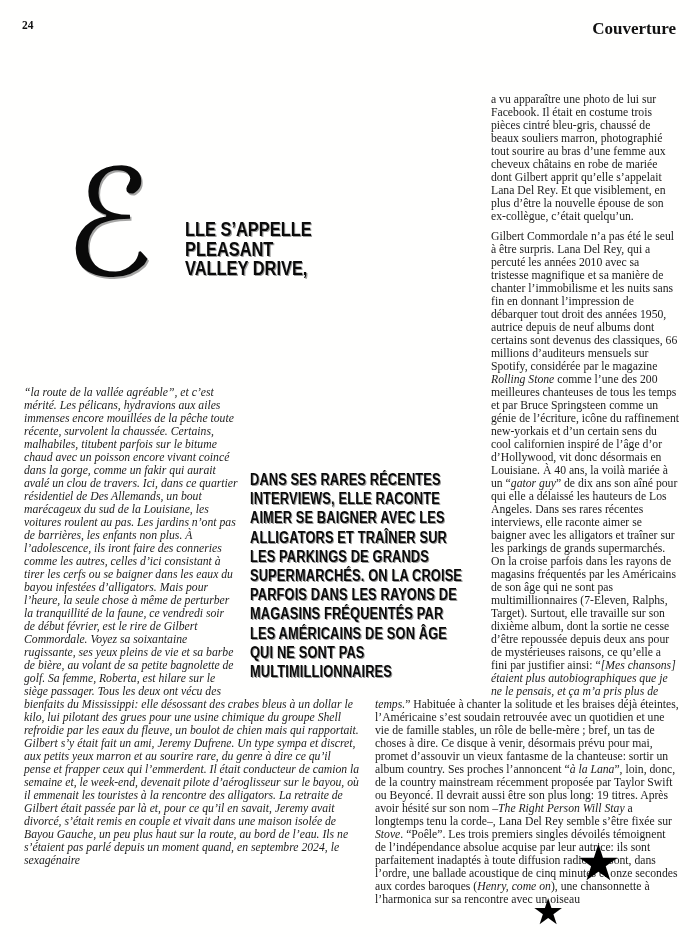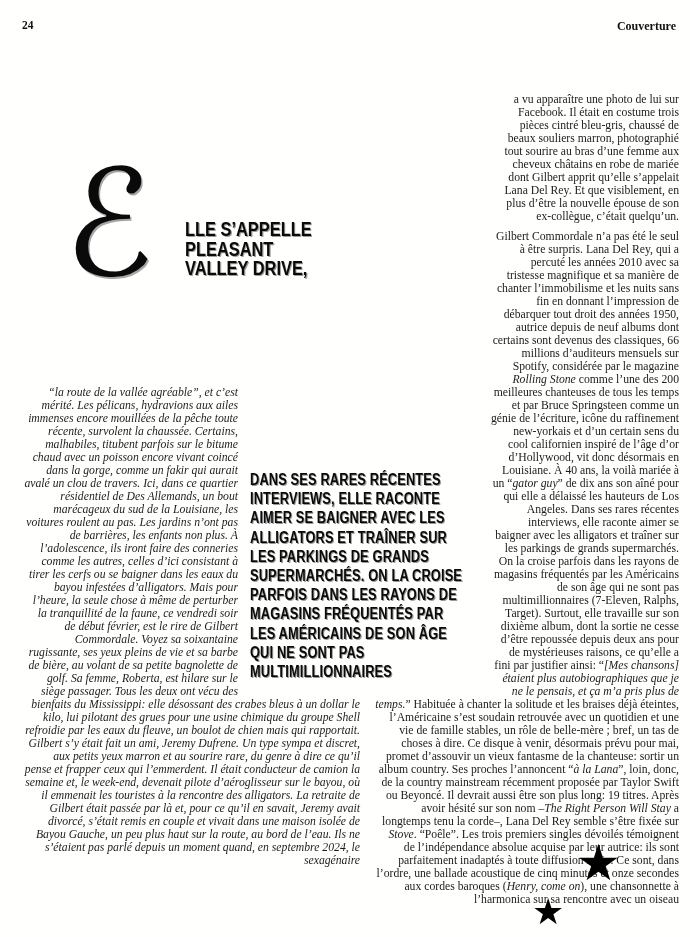--- a/index.html
+++ b/index.html
@@ -1,30 +1,30 @@
 <!DOCTYPE html>
 <html><head>
 <meta charset="utf-8">
 <style>
   html,body{margin:0;padding:0;background:#ffffff;}
   .page{position:relative;width:690px;height:937px;background:#fffffe;overflow:hidden;
         font-family:"Liberation Serif", serif;color:#1c1c1c;}
   
   .pagenum{position:absolute;left:22px;top:19px;font-weight:bold;font-size:11.5px;color:#111;}
-  .section{position:absolute;right:14px;top:19px;font-weight:bold;font-size:12px;color:#111;}
+  .section{position:absolute;right:14px;top:19px;font-weight:bold;font-size:17px;color:#111;}
   
   .dropcap{position:absolute;left:64px;top:150px;font-family:"DejaVu Sans","DejaVu Serif",serif;
            font-size:148px;line-height:1;color:#0a0a0a;text-shadow:1.5px 1.5px 0 rgba(0,0,0,0.35);}
   .headline-lines{position:absolute;left:185px;top:219px;font-family:"Liberation Sans",sans-serif;
            font-weight:bold;font-size:20.5px;line-height:19.5px;color:#0a0a0a;
            transform:scaleX(0.80);transform-origin:left top;letter-spacing:0px;
            text-shadow:1.4px 1.4px 0 rgba(0,0,0,0.38);}
   .headline-lines .line{white-space:nowrap;}
   
-  .col{position:absolute;font-size:11.7px;line-height:13px;text-align:right;color:#1b1b1b;}
+  .col{position:absolute;font-size:11.7px;line-height:13px;text-align:left;color:#1b1b1b;}
   .col p{margin:0 0 7px 0;}
   .col-left{left:24px;top:386px;width:336px;font-style:italic;}
   .col-right{left:375px;top:93px;width:304px;}
   .col-left .wrap-spacer{float:right;width:122px;height:273px;margin-top:39px;}
   .col-right .wrap-spacer{float:left;width:116px;height:273px;margin-top:331px;}
   
   .pull-quote{position:absolute;left:250px;top:470px;width:272px;
            font-family:"Liberation Sans",sans-serif;font-weight:bold;font-size:16px;
            line-height:19.2px;color:#0a0a0a;transform:scaleX(0.80);transform-origin:left top;
            letter-spacing:0.2px;text-shadow:1.3px 1.3px 0 rgba(0,0,0,0.4);}

